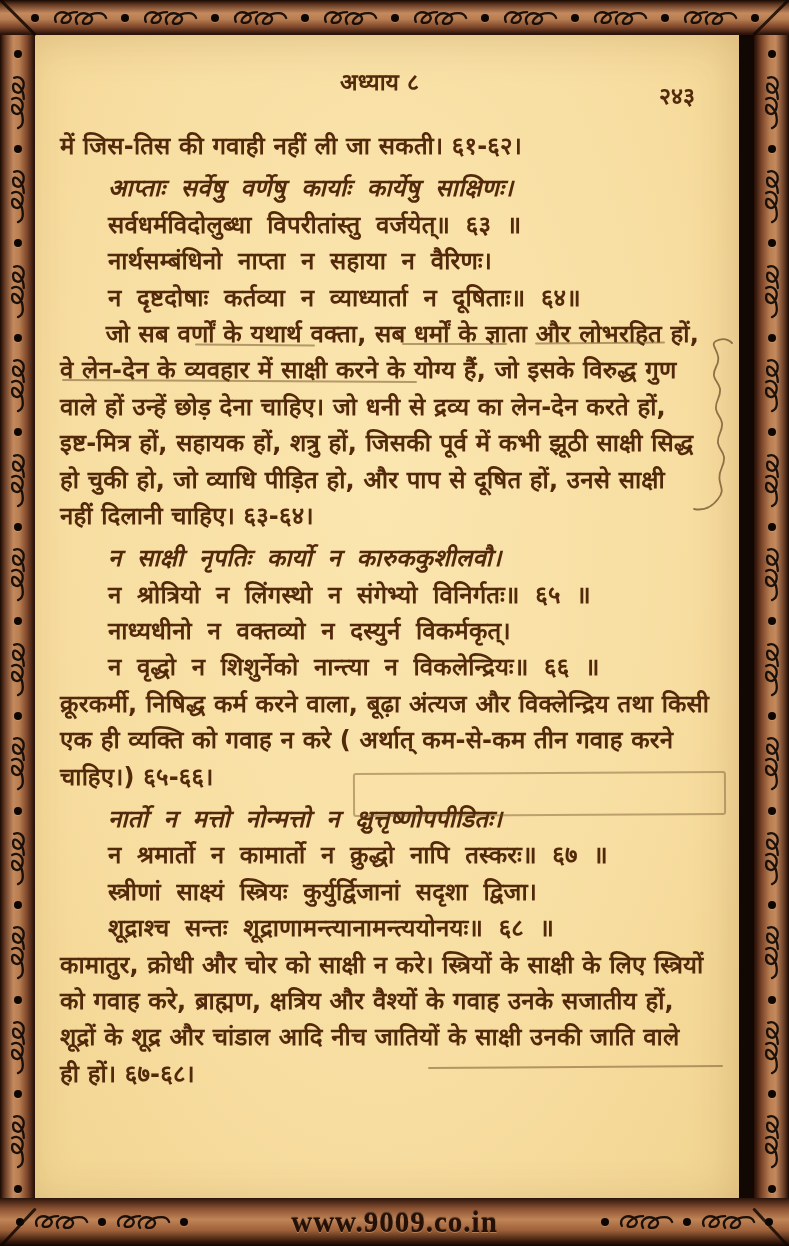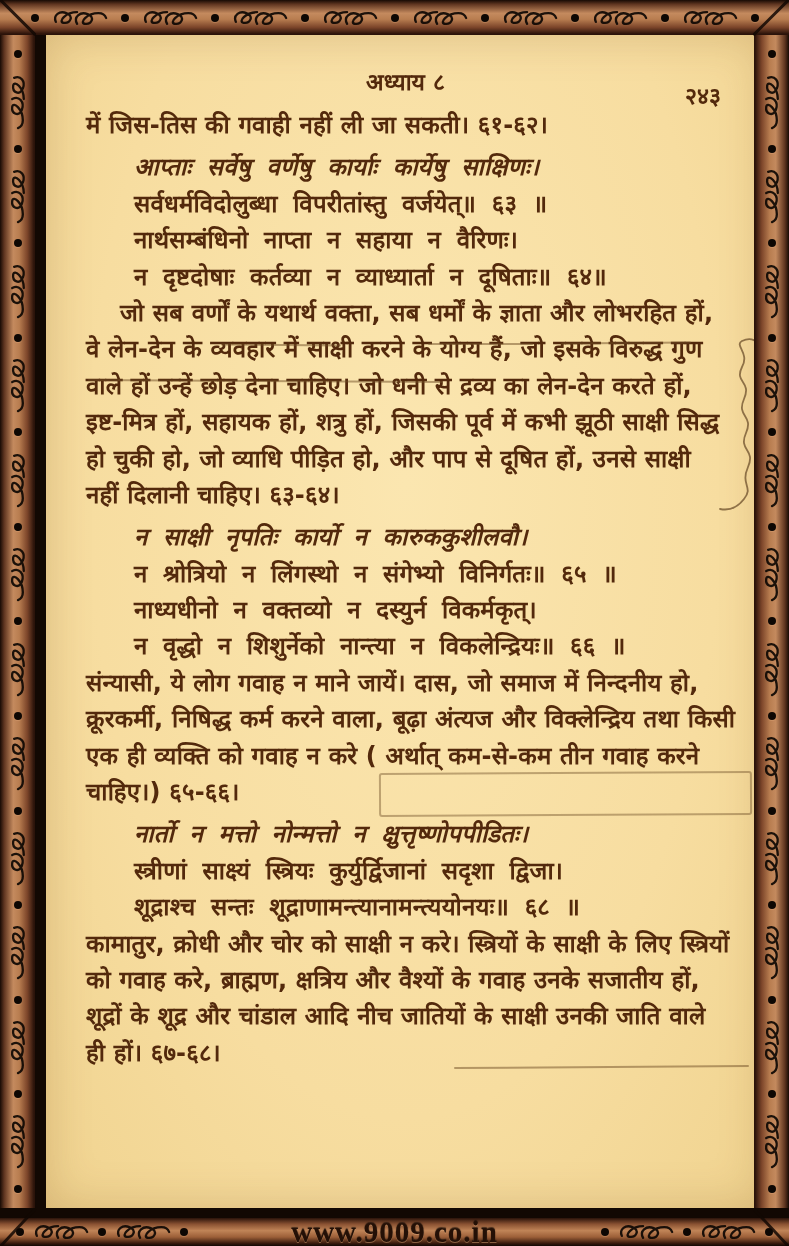--- a/index.html
+++ b/index.html
@@ -13,21 +13,21 @@
     background:linear-gradient(180deg,#170a04 0%,#5f3520 12%,#c48a5e 38%,#b87d50 55%,#7c452a 78%,#2b130a 97%);
     display:flex;align-items:center;justify-content:center;gap:12px;z-index:3;}
 
   .frame-side{position:absolute;top:35px;width:35px;height:1173px;z-index:2;
     display:flex;flex-direction:column;align-items:center;justify-content:space-evenly;}
   .frame-left{left:0;
     background:linear-gradient(90deg,#170a04 0%,#5f3520 12%,#c48a5e 38%,#b87d50 55%,#7c452a 78%,#2b130a 97%);}
   .frame-right{right:0;
     background:linear-gradient(270deg,#170a04 0%,#5f3520 12%,#c48a5e 38%,#b87d50 55%,#7c452a 78%,#2b130a 97%);}
 
-  .frame-bottom{position:absolute;left:0;bottom:0;width:789px;height:28px;z-index:3;
+  .frame-bottom{position:absolute;left:0;bottom:0;width:789px;height:48px;z-index:3;
     background:linear-gradient(180deg,#2b130a 0%,#8a5232 22%,#c08457 45%,#9c5f38 68%,#3a1b0d 90%,#120803 100%);
     display:flex;align-items:center;justify-content:space-between;padding:0 16px;box-sizing:border-box;}
 
   .dot{width:8px;height:8px;border-radius:50%;background:#0d0703;flex:0 0 auto;
        box-shadow:0 1px 1px rgba(255,200,150,.25);}
   .fl{flex:0 0 auto;display:block;}
   .vunit{height:56px;display:flex;align-items:center;justify-content:center;overflow:visible;}
   .vunit .fl{transform:rotate(90deg);}
 
   .orn-group{display:flex;align-items:center;gap:8px;}
@@ -36,34 +36,34 @@
     font-size:29px;letter-spacing:1px;color:#241006;
     text-shadow:0 1px 0 rgba(240,190,140,.4),0 -1px 1px rgba(0,0,0,.6);}
 
   .miter{position:absolute;height:3px;background:rgba(18,8,4,.85);z-index:4;border-radius:2px;}
   .miter-tl{width:50px;left:-7px;top:16px;transform:rotate(45deg);}
   .miter-tr{width:50px;right:-7px;top:16px;transform:rotate(-45deg);}
   .miter-bl{width:52px;left:-8px;bottom:17px;transform:rotate(-47deg);}
   .miter-br{width:52px;right:-8px;bottom:17px;transform:rotate(47deg);}
 
   
-  .page{position:absolute;left:46px;top:35px;width:719px;height:1173px;z-index:1;
+  .page{position:absolute;left:20px;top:35px;width:719px;height:1173px;z-index:1;
     background:radial-gradient(ellipse at 50% 38%,#fbe6b0 0%,#f7dda0 62%,#f0d38f 100%);
     box-shadow:inset 0 0 46px rgba(120,70,20,.22);overflow:hidden;}
 
   .page-header{position:relative;margin-top:30px;height:30px;}
   .chapter{position:absolute;left:0;right:0;text-align:center;
     font-size:23px;font-weight:700;color:#53290c;}
   .pageno{position:absolute;right:44px;top:0;font-size:23px;font-weight:700;color:#53290c;margin-top:14px;}
 
-  .content{margin-top:12px;padding:0 40px;}
+  .content{margin-top:33px;padding:0 40px;}
   .line{line-height:36.4px;height:36.4px;white-space:nowrap;
     font-size:24px;font-weight:700;color:#53290c;letter-spacing:.2px;}
   .shloka{padding-left:48px;word-spacing:7px;}
-  .indent{text-indent:34px;}
+  .indent{text-indent:34px;text-align:right;}
   .gap-top{margin-top:6px;font-style:italic;}
 
   
   .pencil-line{position:absolute;height:2px;background:rgba(112,78,38,.5);border-radius:2px;}
   .pencil-box{position:absolute;left:333px;top:737px;width:369px;height:40px;
     border:2px solid rgba(115,85,45,.45);border-radius:3px;transform:rotate(-.3deg);}
   .brace{position:absolute;left:658px;top:302px;width:58px;height:178px;}
 </style>
 </head>
 <body>
@@ -437,25 +437,25 @@
       <div class="line indent">जो सब वर्णों के यथार्थ वक्ता, सब धर्मों के ज्ञाता और लोभरहित हों,</div>
       <div class="line">वे लेन-देन के व्यवहार में साक्षी करने के योग्य हैं, जो इसके विरुद्ध गुण</div>
       <div class="line">वाले हों उन्हें छोड़ देना चाहिए। जो धनी से द्रव्य का लेन-देन करते हों,</div>
       <div class="line">इष्ट-मित्र हों, सहायक हों, शत्रु हों, जिसकी पूर्व में कभी झूठी साक्षी सिद्ध</div>
       <div class="line">हो चुकी हो, जो व्याधि पीड़ित हो, और पाप से दूषित हों, उनसे साक्षी</div>
       <div class="line">नहीं दिलानी चाहिए। ६३-६४।</div>
       <div class="line shloka gap-top">न साक्षी नृपतिः कार्यो न कारुककुशीलवौ।</div>
       <div class="line shloka">न श्रोत्रियो न लिंगस्थो न संगेभ्यो विनिर्गतः॥ ६५ ॥</div>
       <div class="line shloka">नाध्यधीनो न वक्तव्यो न दस्युर्न विकर्मकृत्।</div>
       <div class="line shloka">न वृद्धो न शिशुर्नेको नान्त्या न विकलेन्द्रियः॥ ६६ ॥</div>
-      <div class="line">संन्यासी, ये लोग गवाह न माने जायें। दास, जो समाज में निन्दनीय हो,</div>
       <div class="line">क्रूरकर्मी, निषिद्ध कर्म करने वाला, बूढ़ा अंत्यज और विक्लेन्द्रिय तथा किसी</div>
       <div class="line">एक ही व्यक्ति को गवाह न करे ( अर्थात् कम-से-कम तीन गवाह करने</div>
       <div class="line">चाहिए।) ६५-६६।</div>
       <div class="line shloka gap-top">नार्तो न मत्तो नोन्मत्तो न क्षुत्तृष्णोपपीडितः।</div>
+      <div class="line shloka">न श्रमार्तो न कामार्तो न क्रुद्धो नापि तस्करः॥ ६७ ॥</div>
       <div class="line shloka">स्त्रीणां साक्ष्यं स्त्रियः कुर्युर्द्विजानां सदृशा द्विजा।</div>
       <div class="line shloka">शूद्राश्च सन्तः शूद्राणामन्त्यानामन्त्ययोनयः॥ ६८ ॥</div>
       <div class="line">कामातुर, क्रोधी और चोर को साक्षी न करे। स्त्रियों के साक्षी के लिए स्त्रियों</div>
       <div class="line">को गवाह करे, ब्राह्मण, क्षत्रिय और वैश्यों के गवाह उनके सजातीय हों,</div>
       <div class="line">शूद्रों के शूद्र और चांडाल आदि नीच जातियों के साक्षी उनकी जाति वाले</div>
       <div class="line">ही हों। ६७-६८।</div>
     </div>
 
     <div class="pencil-line" style="left:175px;top:309px;width:120px;transform:rotate(.5deg);"></div>
     <div class="pencil-line" style="left:382px;top:308px;width:105px;"></div>

